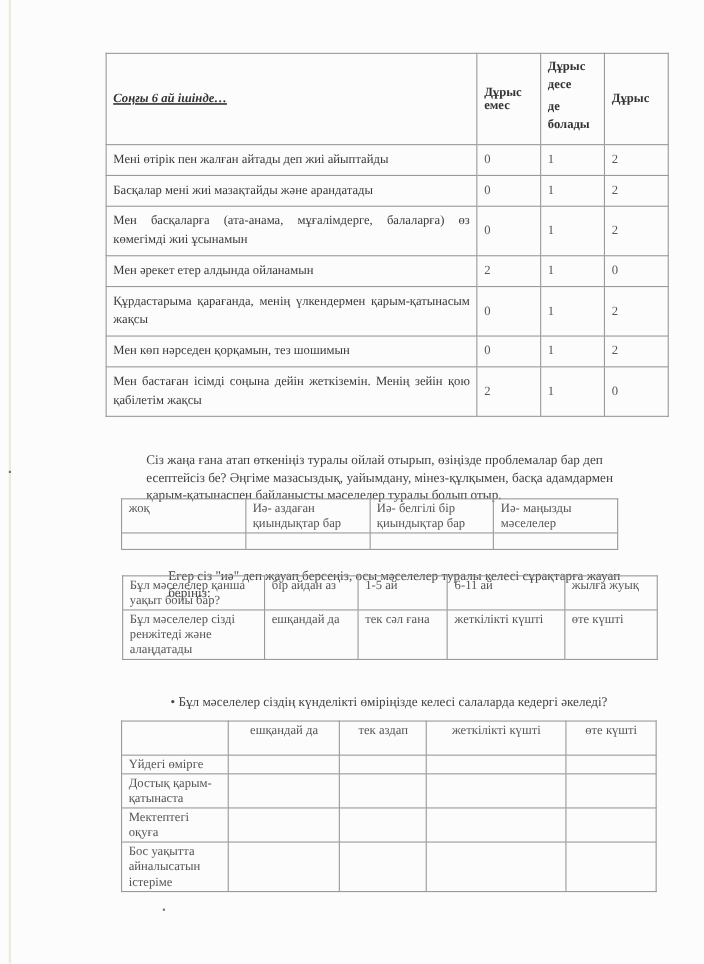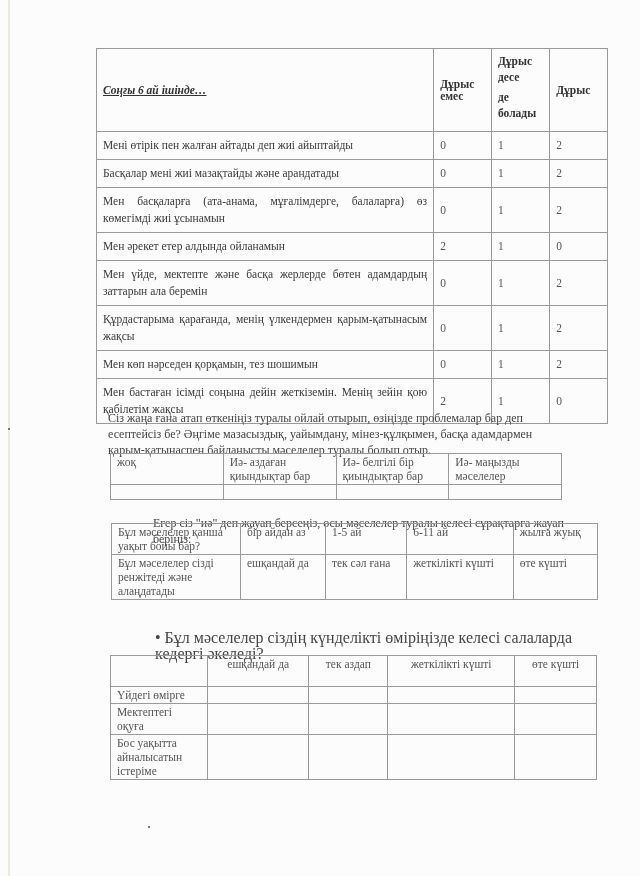--- a/index.html
+++ b/index.html
@@ -27,35 +27,35 @@
     #t1 th.c3 { width: 46px; }
     #t1 td { padding: 5px 6px 5px 6px; line-height: 17px; }
     #t1 td.q { text-align: justify; text-align-last: left; }
     #t1 td.s { vertical-align: middle; color: #555; }
     #t1 tr.single td { height: 14px; }
     #t1 tr.double td { height: 32px; }
 
     .para {
       position: absolute; font-size: 12px; line-height: 16px; color: #444;
     }
-    #p1 { left: 108px; top: 410px; width: 460px; }
+    #p1 { left: 133px; top: 410px; width: 460px; }
 
     #t2 { left: 110px; top: 453px; width: 452px; font-size: 11.5px; color: #555; }
     #t2 td { padding: 1px 6px; line-height: 14px; height: 28px; }
     #t2 tr.ans td { height: 12px; }
 
     #p2 { left: 153px; top: 515px; width: 440px; }
 
     #t3 { left: 111px; top: 523px; width: 487px; font-size: 11.5px; color: #555; }
     #t3 td { padding: 1px 6px; line-height: 14px; text-align: left; }
     #t3 td.rl { text-align: left; width: 116px; }
     #t3 tr.r1 td { height: 28px; }
     #t3 tr.r2 td { height: 42px; }
 
-    #p3 { left: 155px; top: 630px; width: 460px; font-size: 16px; }
+    #p3 { left: 155px; top: 630px; width: 460px; font-size: 12px; }
 
     #t4 { left: 110px; top: 655px; width: 487px; font-size: 11.5px; color: #555; }
     #t4 td { padding: 1px 6px; line-height: 14px; text-align: center; }
     #t4 td.rl { text-align: left; width: 84px; }
     #t4 tr.head td { height: 28px; }
     #t4 tr.r-1 td { height: 12px; margin-top: 20px; }
     #t4 tr.r-2 td { height: 28px; }
     #t4 tr.r-3 td { height: 28px; }
     #t4 tr.r-4 td { height: 42px; }
   </style>
@@ -95,26 +95,20 @@
     <td class="s">1</td>
     <td class="s">2</td>
   </tr>
   <tr class="single">
     <td class="q">Мен әрекет етер алдында ойланамын</td>
     <td class="s">2</td>
     <td class="s">1</td>
     <td class="s">0</td>
   </tr>
   <tr class="double">
-    <td class="q">Мен үйде, мектепте және басқа жерлерде бөтен адамдардың заттарын ала беремін</td>
-    <td class="s">0</td>
-    <td class="s">1</td>
-    <td class="s">2</td>
-  </tr>
-  <tr class="double">
     <td class="q">Құрдастарыма қарағанда, менің үлкендермен қарым-қатынасым жақсы</td>
     <td class="s">0</td>
     <td class="s">1</td>
     <td class="s">2</td>
   </tr>
   <tr class="single">
     <td class="q">Мен көп нәрседен қорқамын, тез шошимын</td>
     <td class="s">0</td>
     <td class="s">1</td>
     <td class="s">2</td>
@@ -176,20 +170,27 @@
     <td>жеткілікті күшті</td>
     <td>өте күшті</td>
   </tr>
   <tr class="r-1">
     <td class="rl">Үйдегі  өмірге</td>
     <td></td>
     <td></td>
     <td></td>
     <td></td>
   </tr>
+  <tr class="r-2">
+    <td class="rl">Достық қарым-қатынаста</td>
+    <td></td>
+    <td></td>
+    <td></td>
+    <td></td>
+  </tr>
   <tr class="r-3">
     <td class="rl">Мектептегі оқуға</td>
     <td></td>
     <td></td>
     <td></td>
     <td></td>
   </tr>
   <tr class="r-4">
     <td class="rl">Бос уақытта айналысатын істеріме</td>
     <td></td>

